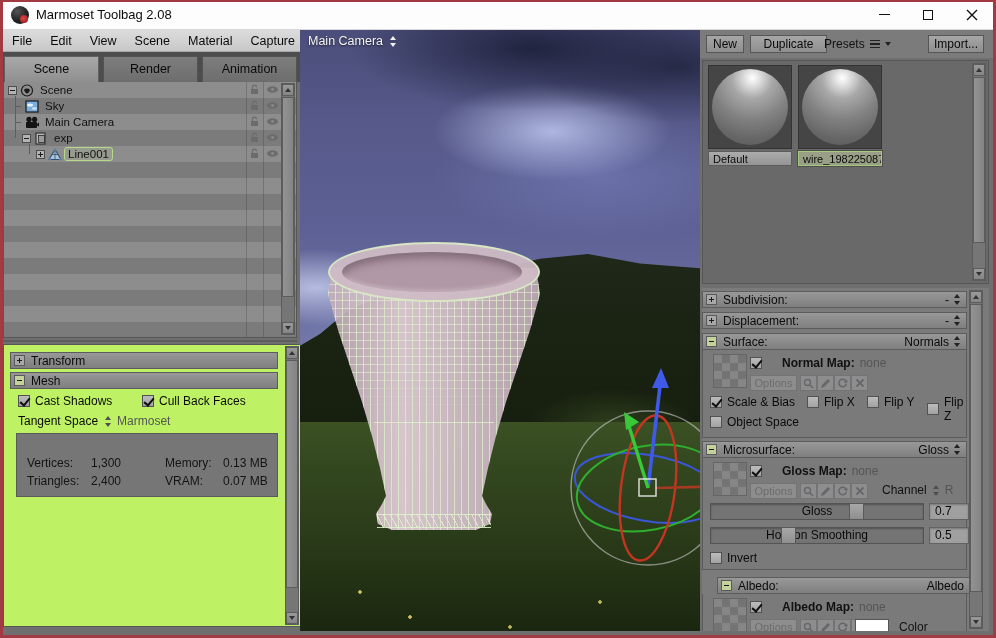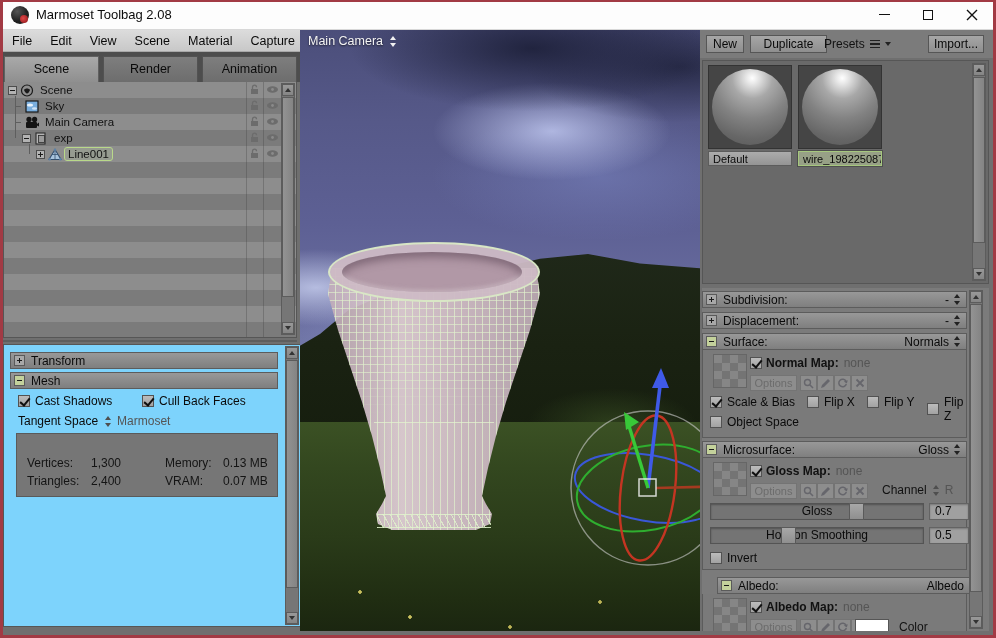--- a/index.html
+++ b/index.html
@@ -48,21 +48,21 @@
   
   .sb { position:absolute; width:14px; background:#767676; border:1px solid #5c5c5c; }
   .sb-btn { position:absolute; left:0; width:12px; height:12px; background:linear-gradient(#999,#858585); border:1px solid #5c5c5c;
             display:flex; align-items:center; justify-content:center; }
   .sb-up { top:0; } .sb-dn { bottom:0; }
   .tri-up { width:0; height:0; border-left:3px solid transparent; border-right:3px solid transparent; border-bottom:4px solid #333; }
   .tri-dn { width:0; height:0; border-left:3px solid transparent; border-right:3px solid transparent; border-top:4px solid #333; }
   .sb-thumb { position:absolute; left:0; width:12px; background:linear-gradient(90deg,#939393,#848484); border:1px solid #5c5c5c; }
 
   
-  .props { position:absolute; left:3px; top:344px; width:298px; height:283px; background:#7dd3fc; border:1px solid #565656;padding-left:8px; }
+  .props { position:absolute; left:3px; top:344px; width:298px; height:283px; background:#bef264; border:1px solid #565656;padding-left:8px; }
   .sec-head { position:absolute; height:17px; background:linear-gradient(#989898,#7f7f7f); border:1px solid #5c5c5c;
               display:flex; align-items:center; padding:0 5px 0 3px; font-size:12px; color:#0a0a0a; }
   .toggle11 { position:relative; width:11px; height:11px; border:1px solid #5a5a5a; background:#a8a8a8; flex:none; }
   .toggle11.minus { background:#c3d19b; }
   .toggle11::before { content:""; position:absolute; left:2px; top:4px; width:5px; height:1px; background:#1a1a1a; }
   .toggle11.plus::after { content:""; position:absolute; left:4px; top:2px; width:1px; height:5px; background:#1a1a1a; }
   .sec-title { margin-left:6px; }
   .sec-right { margin-left:auto; display:flex; align-items:center; gap:4px; }
   .ud { position:relative; width:8px; height:11px; display:inline-block; flex:none; }
   .ud::before { content:""; position:absolute; left:1px; top:0; border-left:3px solid transparent; border-right:3px solid transparent; border-bottom:4px solid #222; }
@@ -147,21 +147,21 @@
   .mat-label.selected { background:#97a086; border:1px solid #a6c87e; box-shadow:0 0 0 1px #4f4f4f; }
 
   .sections { position:absolute; left:702px; top:288px; width:287px; height:343px; background:#7b7b7b; overflow:hidden; }
   .mat-head { width:265px; }
   .sec-body { position:absolute; left:0; width:265px; background:#7a7a7a; border:1px solid #5c5c5c; border-top:none; }
   .checker { position:absolute; left:10px; top:4px; width:34px; height:34px; border:1px solid #666; background-color:#868686;
     background-image:linear-gradient(45deg,#747474 25%,transparent 25%,transparent 75%,#747474 75%),
                      linear-gradient(45deg,#747474 25%,transparent 25%,transparent 75%,#747474 75%);
     background-size:16px 16px; background-position:0 0,8px 8px; }
   .map-row { position:absolute; left:47px; top:6px; display:flex; align-items:center; font-size:12px; }
-  .map-row b { margin-left:4px; } .map-row .none { margin-left:5px; color:#555; }
+  .map-row b { margin-left:20px; } .map-row .none { margin-left:5px; color:#555; }
   .opt-btn { position:absolute; left:47px; top:25px; width:47px; height:16px; background:#8d8d8d; border:1px solid #747474;
              color:#6c6c6c; font-size:11px; text-align:center; line-height:14px; }
   .tool-btn { position:absolute; top:25px; width:17px; height:16px; background:#8d8d8d; border:1px solid #747474;
               display:flex; align-items:center; justify-content:center; }
   .slider { position:absolute; left:7px; width:214px; height:17px; background:#747474; border:1px solid #545454;
             box-shadow:inset 0 1px 2px rgba(0,0,0,.3); font-size:12px; color:#0a0a0a; text-align:center; line-height:15px; }
   .handle { position:absolute; top:-1px; width:15px; height:17px; background:linear-gradient(#a8a8a8,#8f8f8f); border:1px solid #5a5a5a; }
   .h-gloss { left:calc(69% - 8px); } .h-horizon { left:calc(37% - 8px); }
   .valbox { position:absolute; width:40px; height:17px; background:#a0a0a0; border:1px solid #636363;
             box-shadow:inset 0 1px 2px rgba(0,0,0,.25); font-size:12px; padding-left:5px; line-height:15px; color:#0a0a0a; }

